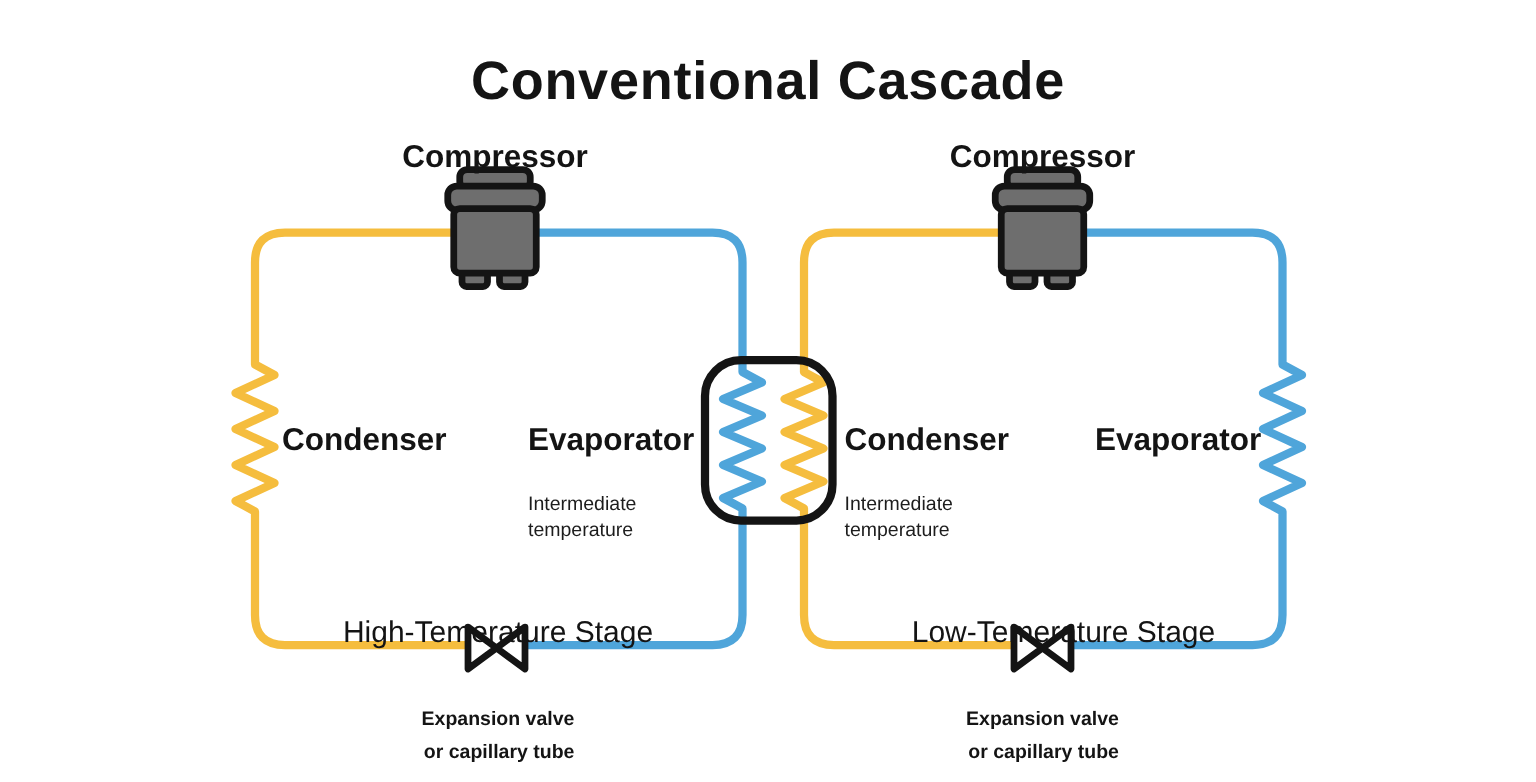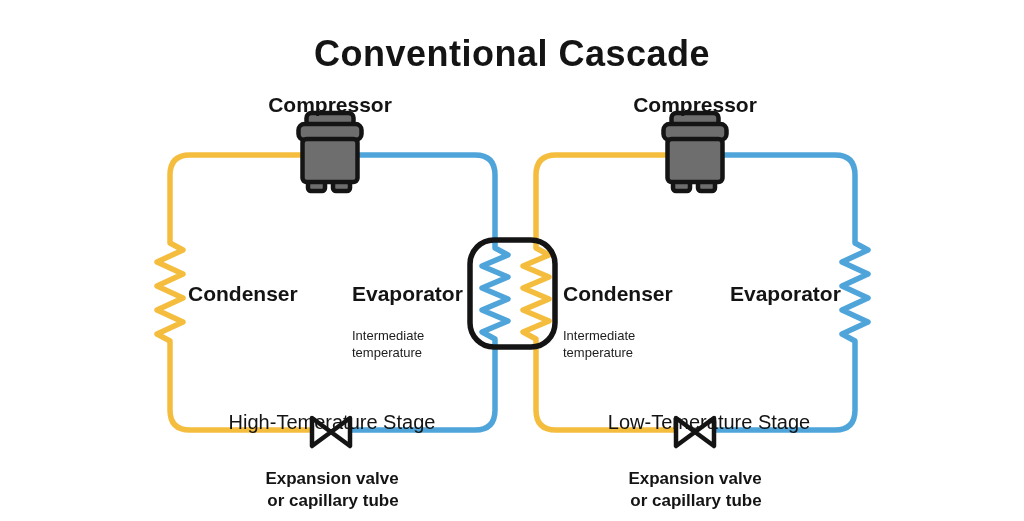--- a/index.html
+++ b/index.html
@@ -16,21 +16,21 @@
   .comp-part{stroke:#141414;stroke-width:4.5;stroke-linejoin:round;}
   .valve{fill:#ffffff;stroke:#141414;stroke-width:4.5;stroke-linejoin:round;}
   .hx-box{fill:none;stroke:#141414;stroke-width:5.5;}
   .lbl{position:absolute;white-space:nowrap;}
   .lbl-title{width:100%;text-align:center;top:1px;font-size:36px;font-weight:800;letter-spacing:.5px;margin-top:32px;}
   .lbl-big{font-size:21px;font-weight:800;}
   .lbl-mid{font-size:20px;font-weight:400;}
   .lbl-note{font-size:13px;font-weight:400;line-height:17px;color:#1d1d1d;margin-top:21px;}
   .centered{transform:translateX(-50%);text-align:right;margin-top:15px;}
   .two-line{line-height:27px;}
-  .exp{font-size:17px;font-weight:800;line-height:22px;}
+  .exp{font-size:13px;font-weight:800;line-height:22px;}
 </style>
 </head>
 <body>
 
 <div id="canvas">
 
   <svg id="diagram-svg" width="1024" height="521" viewBox="0 0 1024 521">
 
     <path class="pipe" d="M303,155 L190,155 Q170,155 170,175 L170,243
              L183,250 L157,262 L183,274 L157,286 L183,298 L157,310 L183,322 L157,334 L170,341

